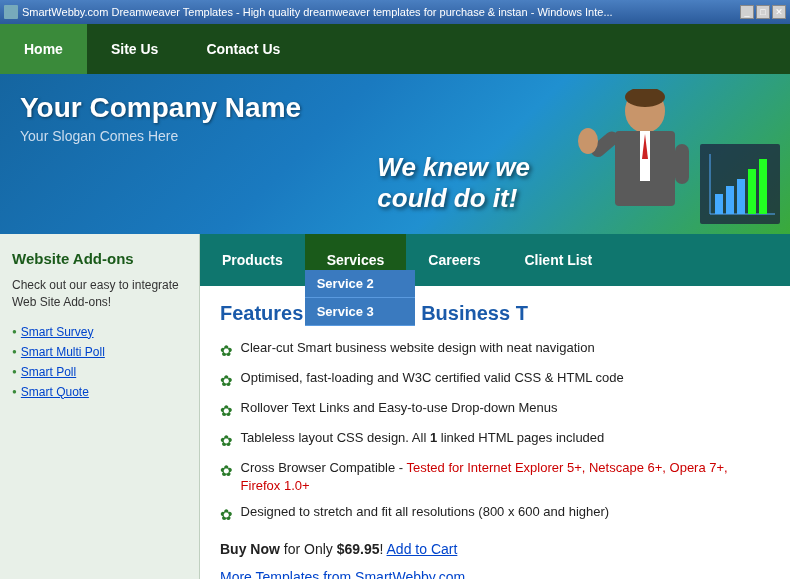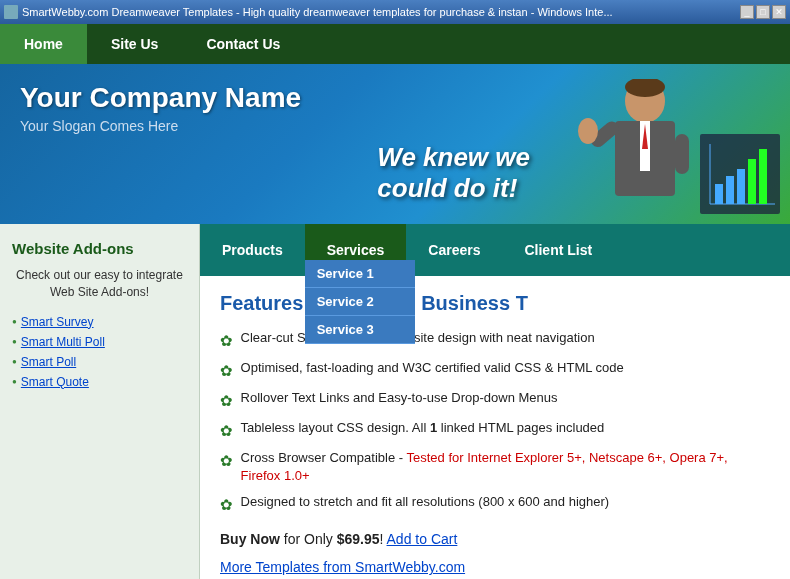--- a/index.html
+++ b/index.html
@@ -26,21 +26,21 @@
       font-size: 9px;
       display: flex; align-items: center; justify-content: center;
       cursor: pointer;
     }
 
     
     .site-topnav {
       background: #1a4a1a;
       display: flex;
       align-items: center;
-      height: 40px;
+      height: 50px;
       padding-left: 0;
     }
     .site-topnav a {
       color: #fff;
       text-decoration: none;
       font-size: 14px;
       font-weight: bold;
       padding: 0 24px;
       height: 100%;
       display: flex;
@@ -123,21 +123,20 @@
       color: #1a5a1a;
       font-size: 15px;
       font-weight: bold;
       margin-bottom: 10px;
     }
     .sidebar-text {
       font-size: 12px;
       color: #333;
       margin-bottom: 14px;
       line-height: 1.4;
-      text-align: center;
     }
     .sidebar-links { list-style: none; }
     .sidebar-links li {
       display: flex;
       align-items: center;
       margin-bottom: 6px;
       gap: 4px;
     }
     .sidebar-links li::before {
       content: '●';
@@ -341,21 +340,20 @@
   </div>
 
   <div style="flex:1; display:flex; flex-direction:column;">
 
     <div class="main-nav">
       <div class="main-nav-item">Products</div>
       <div class="main-nav-item active has-dropdown nav-services-wrapper" style="position:relative;justify-content:flex-end;">
         <span>Services</span>
 
         <div class="dropdown-menu">
-          <div class="dropdown-item">Service 1</div>
           <div class="dropdown-item">Service 2</div>
           <div class="dropdown-item">Service 3</div>
         </div>
       </div>
       <div class="main-nav-item">Careers</div>
       <div class="main-nav-item">Client List</div>
     </div>
 
     <div class="content">
       <div class="content-title">Features of this CSS Business T</div>

